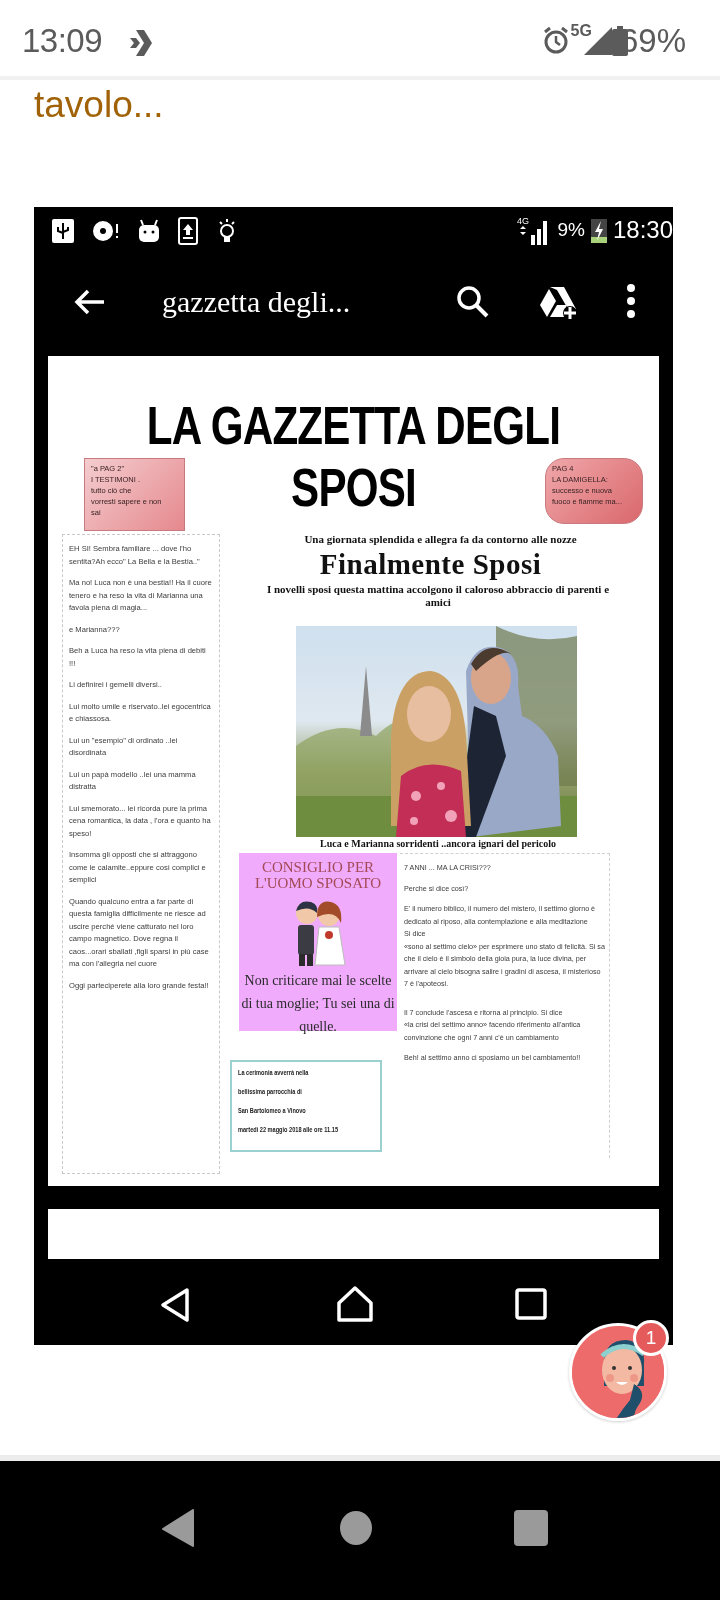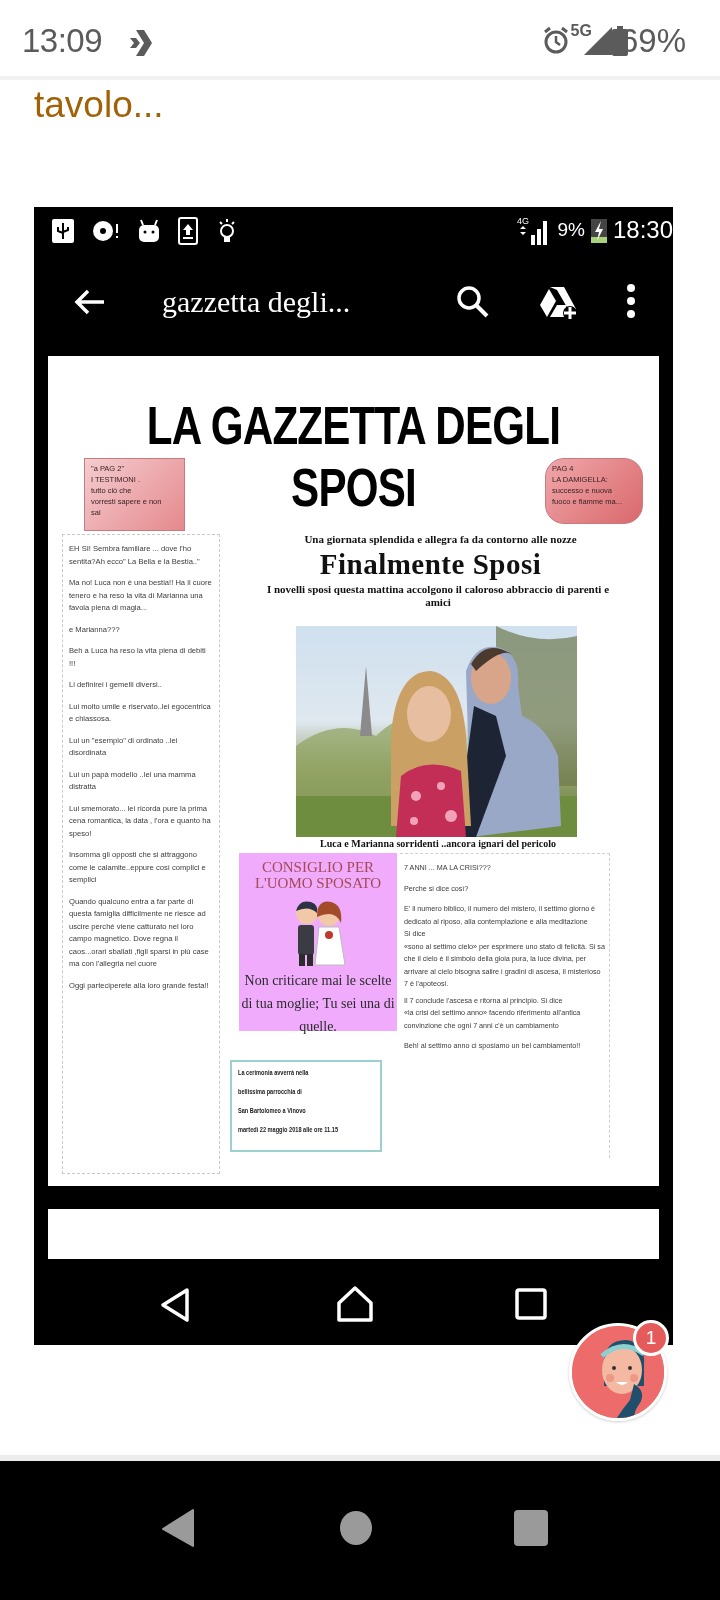--- a/index.html
+++ b/index.html
@@ -242,21 +242,21 @@
       <p>bellissima parrocchia di</p>
       <p>San Bartolomeo a Vinovo</p>
       <p>martedì 22 maggio 2018 alle ore 11.15</p>
     </div>
 
     <div id="crisis">
       <p>7 ANNI ... MA LA CRISI???</p>
       <p>Perche si dice così?</p>
       <p style="margin-bottom:0">E' il numero biblico, il numero del mistero, il settimo giorno è dedicato al riposo, alla contemplazione e alla meditazione</p>
       <p style="margin-bottom:0">Si dice</p>
-      <p style="margin-bottom:4px">«sono al settimo cielo» per esprimere uno stato di felicità. Si sa che il cielo è il simbolo della gioia pura, la luce divina, per arrivare al cielo bisogna salire i gradini di ascesa, il misterioso 7 è l'apoteosi.</p>
+      <p style="margin-bottom:16px">«sono al settimo cielo» per esprimere uno stato di felicità. Si sa che il cielo è il simbolo della gioia pura, la luce divina, per arrivare al cielo bisogna salire i gradini di ascesa, il misterioso 7 è l'apoteosi.</p>
       <p style="margin-bottom:0">Il 7 conclude l'ascesa e ritorna al principio. Si dice</p>
       <p>«la crisi del settimo anno» facendo riferimento all'antica convinzione che ogni 7 anni c'è un cambiamento</p>
       <p>Beh! al settimo anno ci sposiamo un bel cambiamento!!</p>
     </div>
   </div>
 
   <div id="page2"></div>
 
   <div id="inner-nav">
     <svg class="abs" style="left:125px;top:22px" width="32" height="36" viewBox="0 0 32 36">

